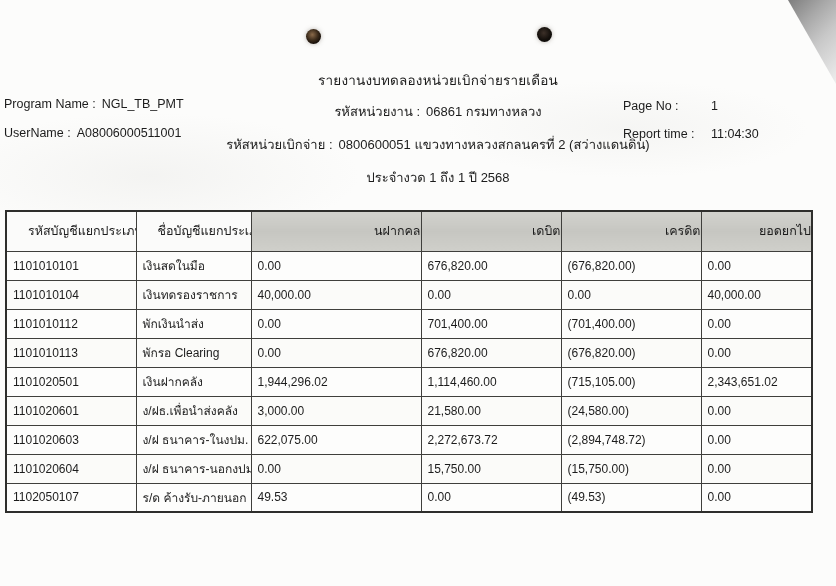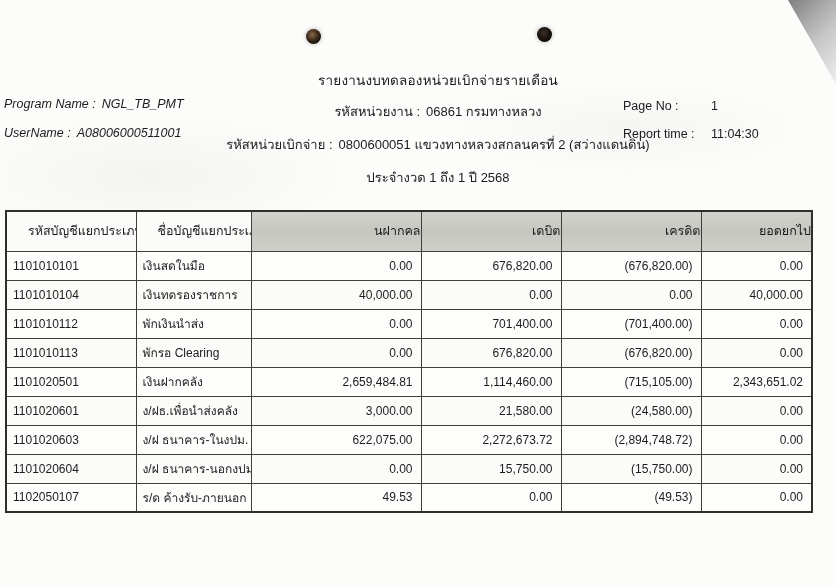--- a/index.html
+++ b/index.html
@@ -35,21 +35,21 @@
     position:absolute; top:0; right:0; width:48px; height:84px;
     clip-path:polygon(0 0, 100% 0, 100% 100%);
     background:linear-gradient(135deg, #7e7e7e 0%, #a9a9a9 30%, #c8c8c8 55%, #eeeeee 100%);
   }
 
   
   .report-title {
     position:absolute; top:69px; left:38px; width:800px;
     text-align:center; font-size:13.5px; letter-spacing:0.2px;
   }
-  .hdr-left { position:absolute; left:4px; top:97px; font-size:12.5px;font-style:italic; }
+  .hdr-left { position:absolute; left:4px; top:97px; font-size:12.5px; }
   .hdr-left .line { margin-bottom:15px; white-space:nowrap; }
   .hdr-center { position:absolute; left:58px; top:101px; width:760px; text-align:center; font-size:13px; }
   .hdr-center .line { margin-bottom:12px; white-space:nowrap; }
   .hdr-right { position:absolute; left:623px; top:99px; font-size:12.5px; }
   .hdr-right .kv { display:grid; grid-template-columns:88px auto; margin-bottom:14px; white-space:nowrap; }
   .lbl-gap { display:inline-block; width:6px; }
 
   
   .report-table {
     position:absolute; left:5px; top:210px; width:806px;
@@ -59,21 +59,21 @@
   .report-table th, .report-table td { border:1px solid #3f3f3c; overflow:hidden; white-space:nowrap; }
   .report-table thead th {
     height:40px; font-weight:normal; text-align:right; font-size:12.5px;
     background:#fbfbfa;
     padding-left:21px;
   }
   .report-table thead th.shaded {
     background:linear-gradient(180deg,#d2d2cd 0%, #c6c6c1 50%, #cfcfca 100%);
   }
   .report-table td { height:29px; padding:0 6px; background:#fdfdfc; }
-  .report-table td.cell-num { text-align:right; padding-right:8px; }
+  .report-table td.cell-num { text-align:left; padding-right:8px; }
   .report-table td.cell-text { text-align:left; }
   .report-table tbody tr:nth-child(even) td { background:#fbfbf9; }
 </style>
 </head>
 <body>
 
 <div class="page">
 
   <div class="punch punch-left"></div>
   <div class="punch punch-right"></div>
@@ -159,21 +159,21 @@
           <td class="cell-text">1101010113</td>
           <td class="cell-text">พักรอ Clearing</td>
           <td class="cell-num">0.00</td>
           <td class="cell-num">676,820.00</td>
           <td class="cell-num">(676,820.00)</td>
           <td class="cell-num">0.00</td>
         </tr>
         <tr>
           <td class="cell-text">1101020501</td>
           <td class="cell-text">เงินฝากคลัง</td>
-          <td class="cell-num">2,659,484.81</td>
+          <td class="cell-num">1,944,296.02</td>
           <td class="cell-num">1,114,460.00</td>
           <td class="cell-num">(715,105.00)</td>
           <td class="cell-num">2,343,651.02</td>
         </tr>
         <tr>
           <td class="cell-text">1101020601</td>
           <td class="cell-text">ง/ฝธ.เพื่อนำส่งคลัง</td>
           <td class="cell-num">3,000.00</td>
           <td class="cell-num">21,580.00</td>
           <td class="cell-num">(24,580.00)</td>

